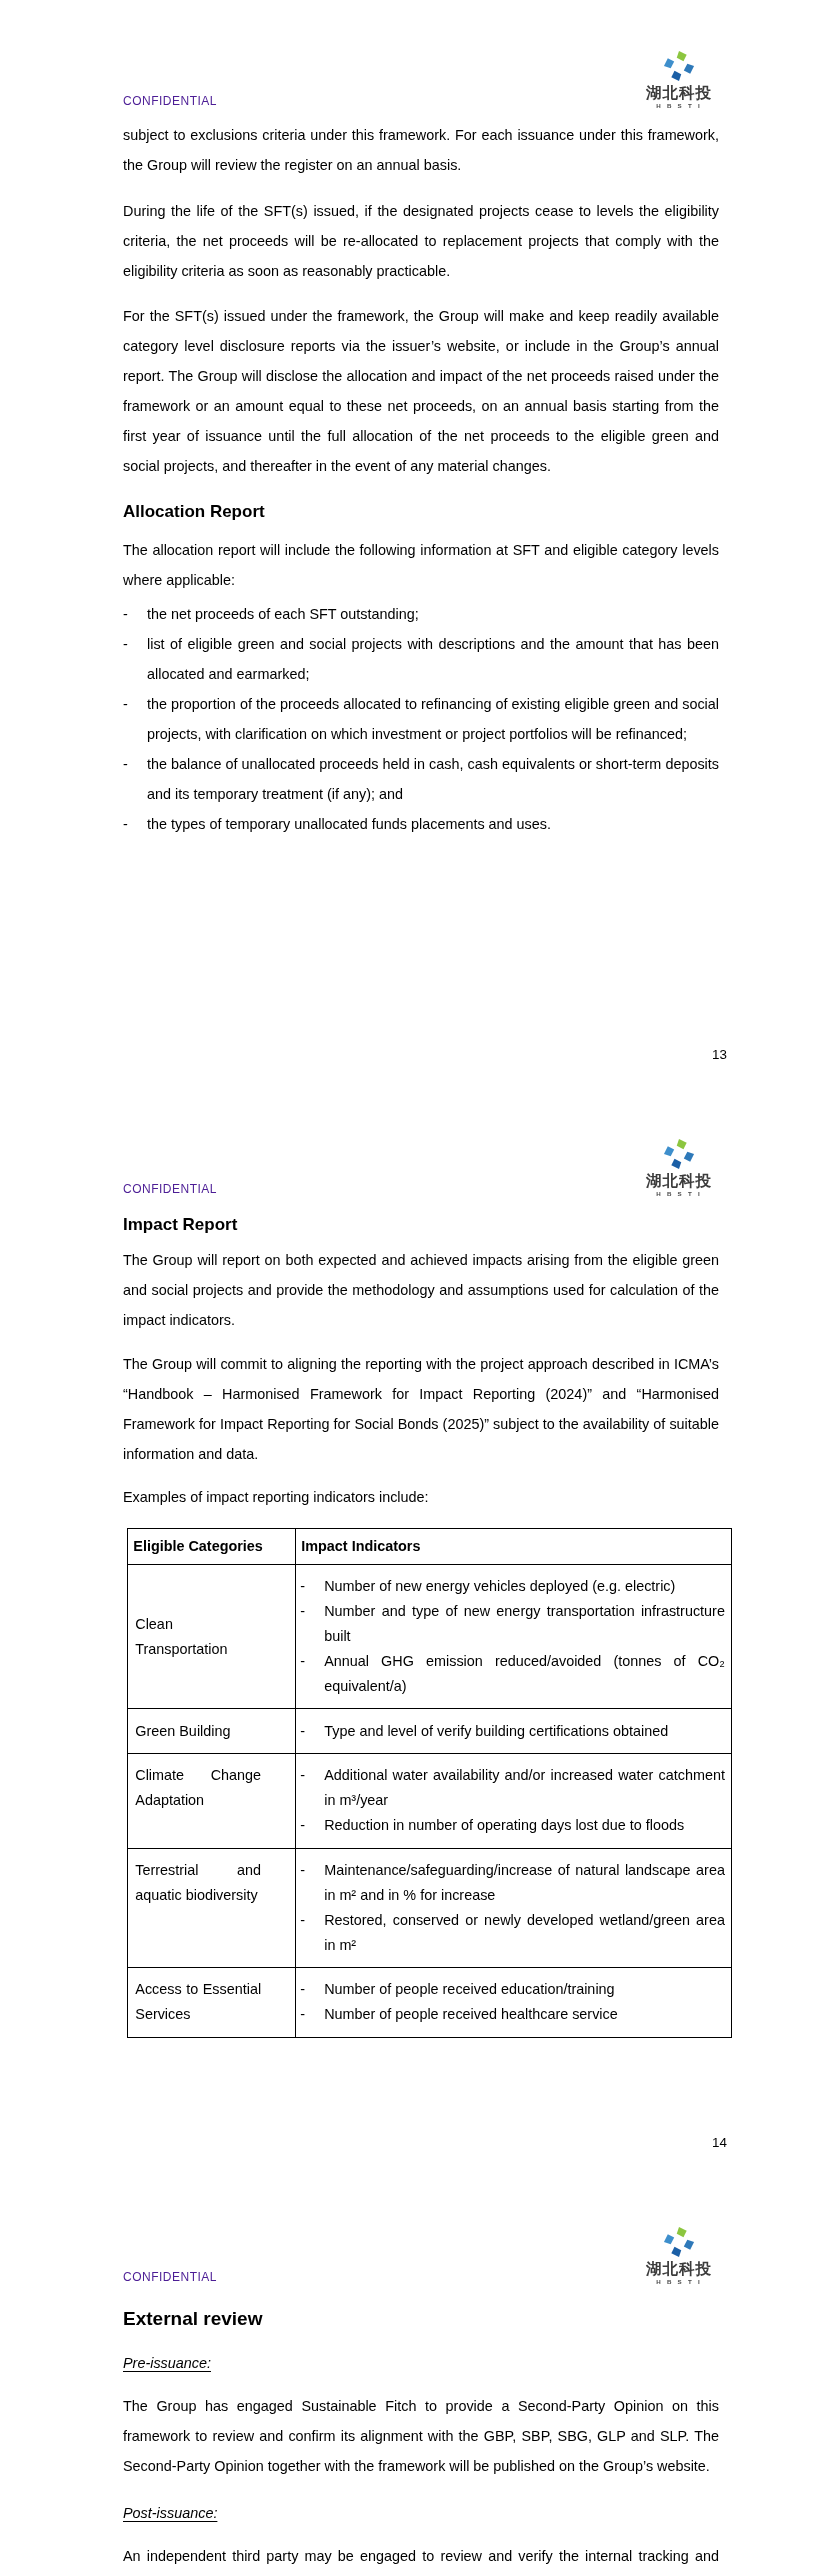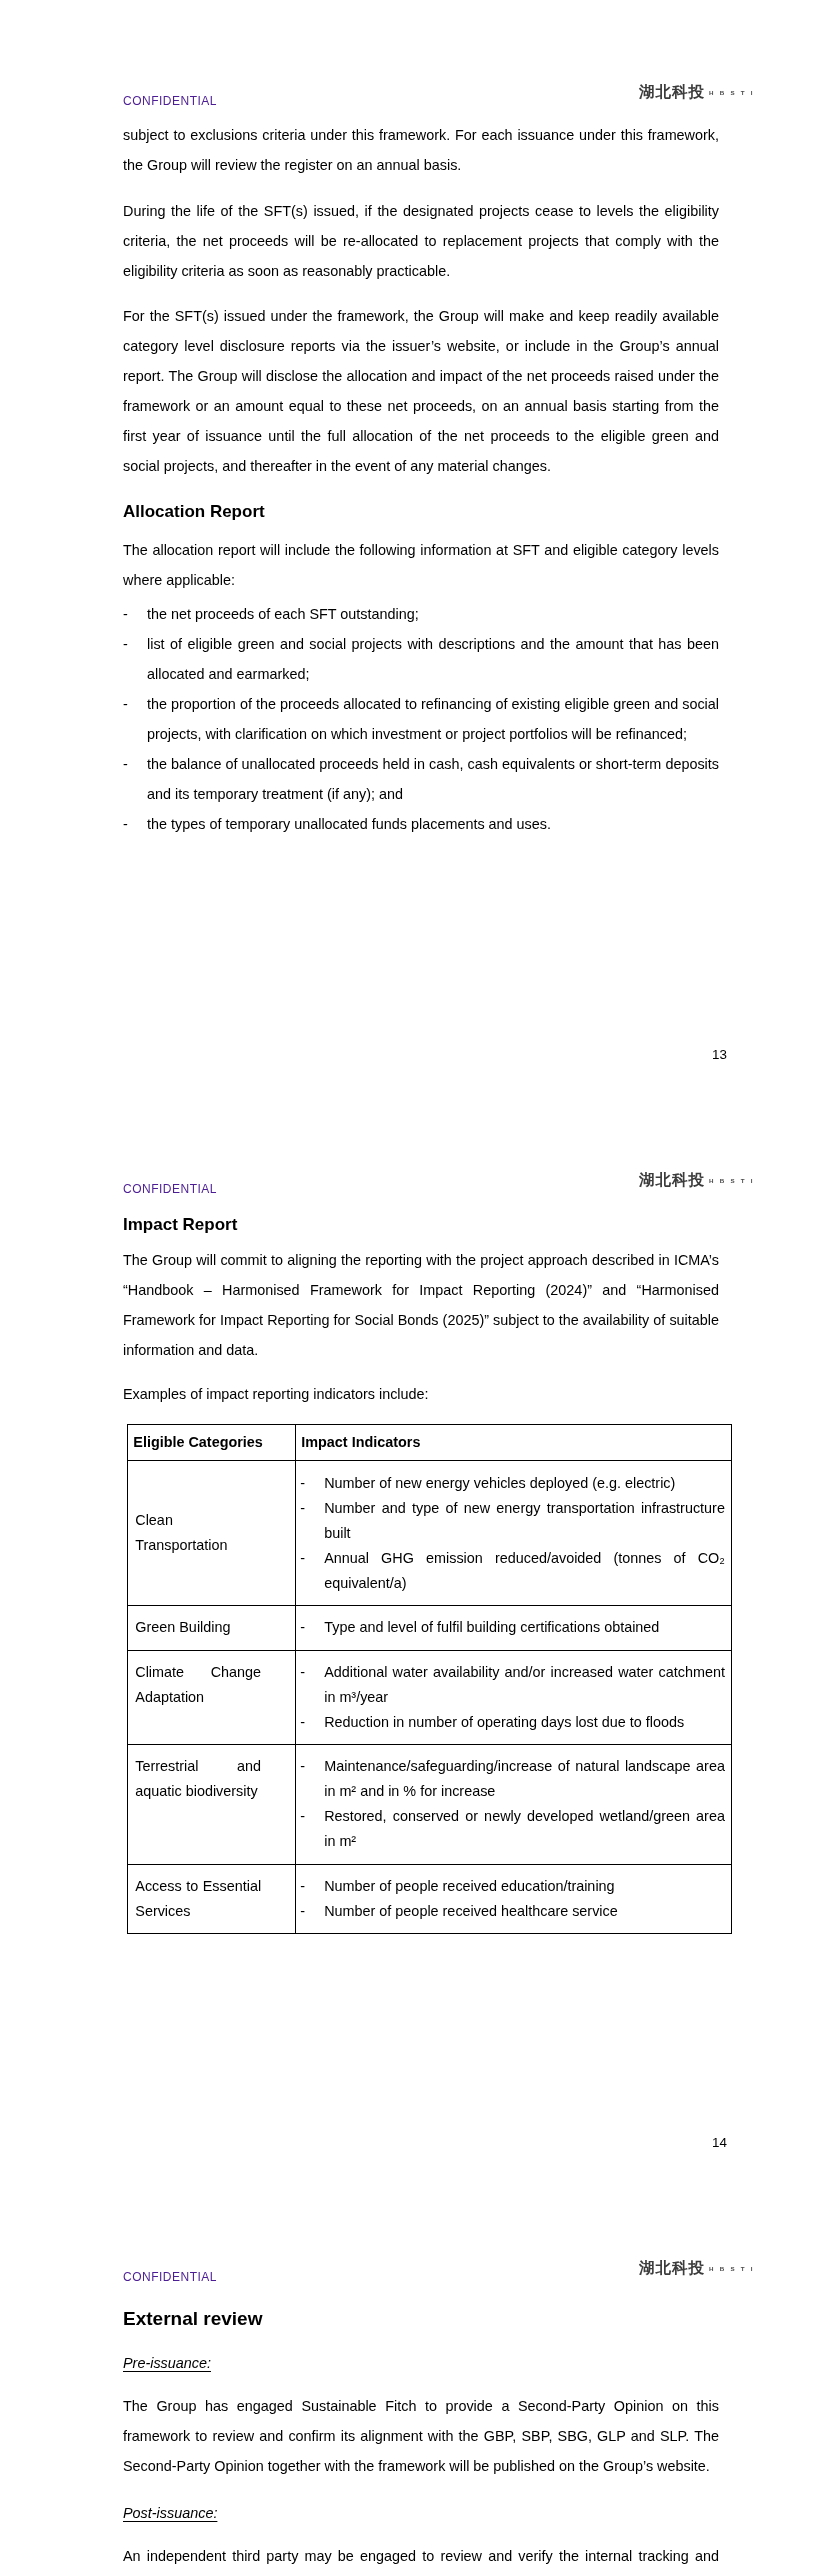--- a/index.html
+++ b/index.html
@@ -18,21 +18,21 @@
   }
   
   .page-header {
     display: flex; justify-content: space-between; align-items: flex-end;
     height: 64px; margin-bottom: 5.2px;
   }
   .confidential {
     font-size: 12px; letter-spacing: 0.5px; line-height: 1;
     color: #4c1d95; padding-bottom: 2.1px;
   }
-  .logo { display: flex; flex-direction: row; align-items: center; width: 80px; }
+  .logo { display: flex; flex-direction: column; align-items: center; width: 80px; }
   .logo-icon { width: 34px; height: 32px; margin-bottom: 2.1px; }
   .logo-cjk  { font-size: 15.5px; font-weight: bold; color: #3c3c3c; letter-spacing: 1px; line-height: 1.1; white-space: nowrap; }
   .logo-latin{ font-size: 6.2px; font-weight: bold; color: #4a4a4a; letter-spacing: 6.2px; text-indent: 4.1px; margin-top: 1.5px; line-height: 1; }
   
   .body-p {
     font-size: 14.4px; line-height: 30px;
     text-align: justify; margin: 0 0 15.5px 0;
   }
   .mt-first { margin-top: 11px; }
   .h-main { font-size: 19px; font-weight: bold; line-height: 1.15; margin: 24px 0 16.5px 0; }
@@ -139,20 +139,21 @@
         <polygon points="97,50 85,74 65,64 76,43" fill="#2E79B9"></polygon>
         <polygon points="50,97 26,85 36,65 57,76" fill="#1B5FA6"></polygon>
         <polygon points="3,50 15,26 35,36 24,57" fill="#3E8FCC"></polygon>
       </svg>
       <div class="logo-cjk">湖北科投</div>
       <div class="logo-latin">HBSTI</div>
     </div>
   </div>
 
   <h2 class="h-sub" style="margin-top:17.5px; margin-bottom:11.3px;">Impact Report</h2>
+  <p class="body-p" style="margin-bottom:13.4px;">The Group will report on both expected and achieved impacts arising from the eligible green and social projects and provide the methodology and assumptions used for calculation of the impact indicators.</p>
   <p class="body-p" style="margin-bottom:13.4px;">The Group will commit to aligning the reporting with the project approach described in ICMA’s “Handbook – Harmonised Framework for Impact Reporting (2024)” and “Harmonised Framework for Impact Reporting for Social Bonds (2025)” subject to the availability of suitable information and data.</p>
   <p class="body-p" style="margin-bottom:15.5px;">Examples of impact reporting indicators include:</p>
 
   <table class="imp-table">
     <colgroup>
         <col class="col-cat">
         <col class="col-ind">
       </colgroup>
     <thead>
       <tr>
@@ -183,21 +184,21 @@
             </div>
         </td>
       </tr>
       <tr class="v-mid">
         <td class="cat-cell v">Green Building</td>
         <td class="ind-cell">
           <div>
 
               <div class="li">
                 <span class="dash">-</span>
-                <span class="li-text">Type and level of fulfil building certifications obtained</span>
+                <span class="li-text">Type and level of verify building certifications obtained</span>
               </div>
             </div>
         </td>
       </tr>
       <tr>
         <td class="cat-cell">Climate Change Adaptation</td>
         <td class="ind-cell">
           <div>
 
               <div class="li">

